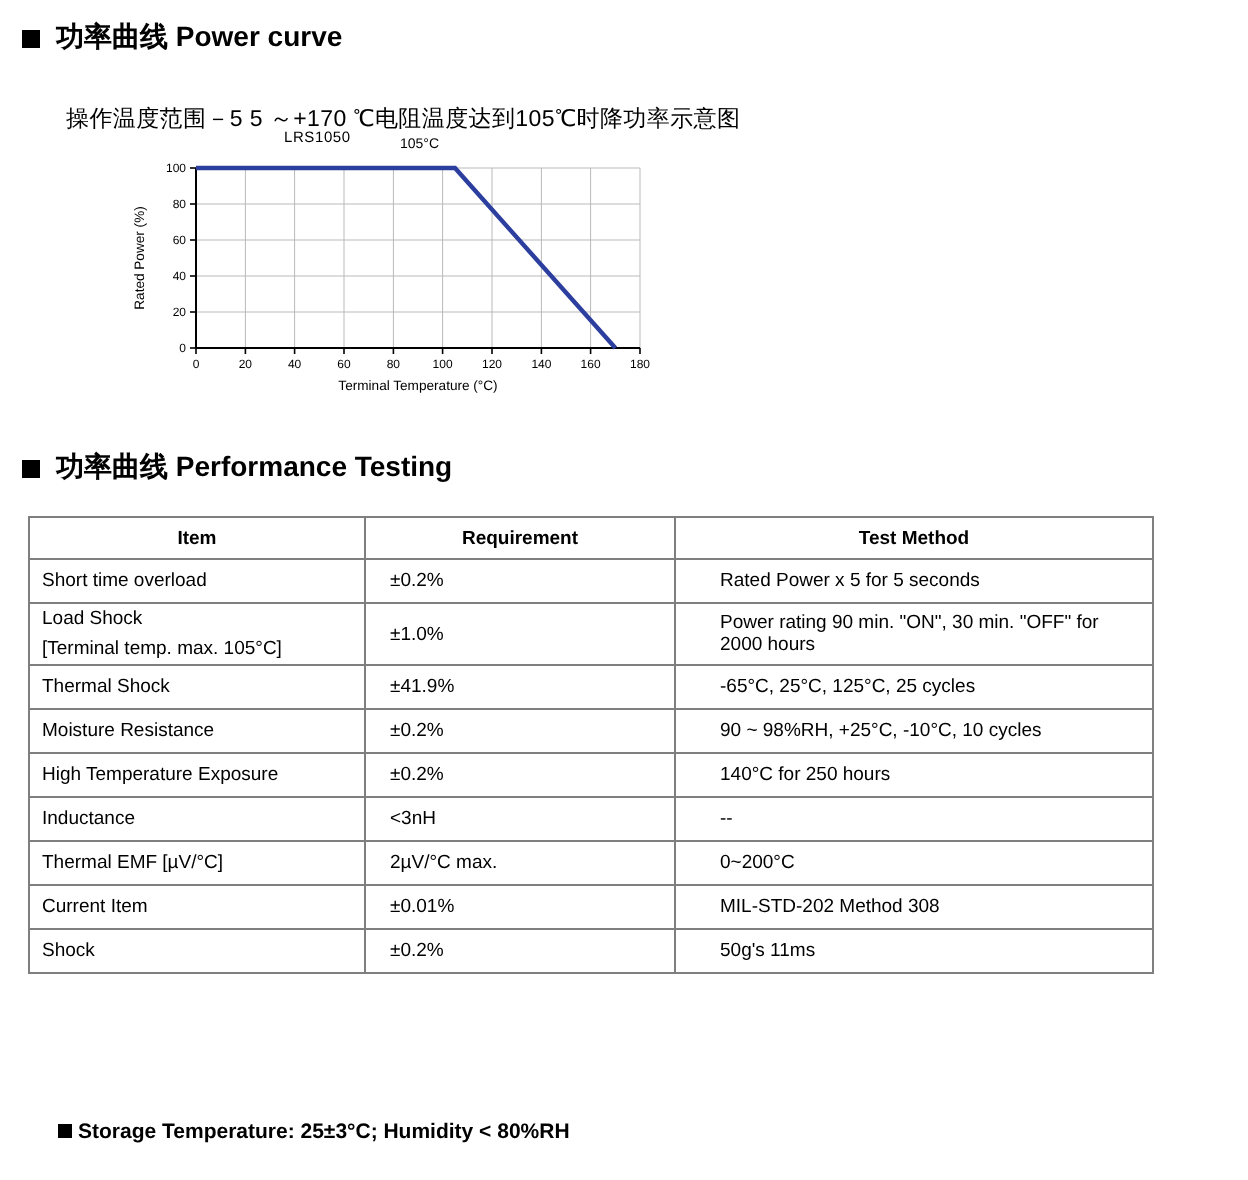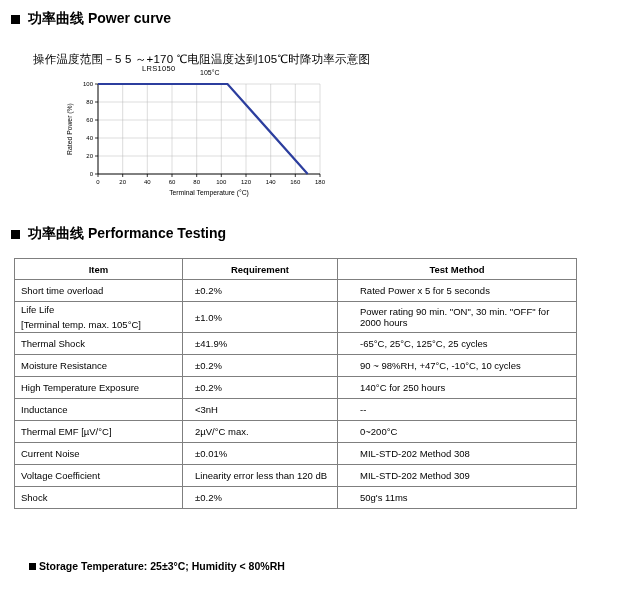--- a/index.html
+++ b/index.html
@@ -241,60 +241,55 @@
         </tr>
       </thead>
       <tbody>
         <tr>
           <td class="col-item">Short time overload</td>
           <td class="col-req">±0.2%</td>
           <td class="col-method">Rated Power  x  5 for 5 seconds</td>
         </tr>
         <tr>
           <td class="col-item two-line">
-            <div>Life Life</div>
+            <div>Load Shock</div>
             <div>[Terminal temp. max. 105°C]</div>
           </td>
           <td class="col-req">±1.0%</td>
           <td class="col-method">Power rating 90 min. "ON", 30 min. "OFF" for 2000 hours</td>
         </tr>
         <tr>
           <td class="col-item">Thermal Shock</td>
           <td class="col-req">±41.9%</td>
           <td class="col-method">-65°C, 25°C, 125°C, 25 cycles</td>
         </tr>
         <tr>
           <td class="col-item">Moisture Resistance</td>
           <td class="col-req">±0.2%</td>
-          <td class="col-method">90 ~ 98%RH, +47°C, -10°C, 10 cycles</td>
+          <td class="col-method">90 ~ 98%RH, +25°C, -10°C, 10 cycles</td>
         </tr>
         <tr>
           <td class="col-item">High Temperature Exposure</td>
           <td class="col-req">±0.2%</td>
           <td class="col-method">140°C for 250 hours</td>
         </tr>
         <tr>
           <td class="col-item">Inductance</td>
           <td class="col-req">&lt;3nH</td>
           <td class="col-method center-dash">--</td>
         </tr>
         <tr>
           <td class="col-item">Thermal EMF [µV/°C]</td>
           <td class="col-req">2µV/°C max.</td>
           <td class="col-method">0~200°C</td>
         </tr>
         <tr>
-          <td class="col-item">Current Noise</td>
+          <td class="col-item">Current Item</td>
           <td class="col-req">±0.01%</td>
           <td class="col-method">MIL-STD-202 Method 308</td>
-        </tr>
-        <tr>
-          <td class="col-item">Voltage Coefficient</td>
-          <td class="col-req">Linearity error less than 120 dB</td>
-          <td class="col-method">MIL-STD-202 Method 309</td>
         </tr>
         <tr>
           <td class="col-item">Shock</td>
           <td class="col-req">±0.2%</td>
           <td class="col-method">50g's 11ms</td>
         </tr>
       </tbody>
     </table>
   </div>
 

